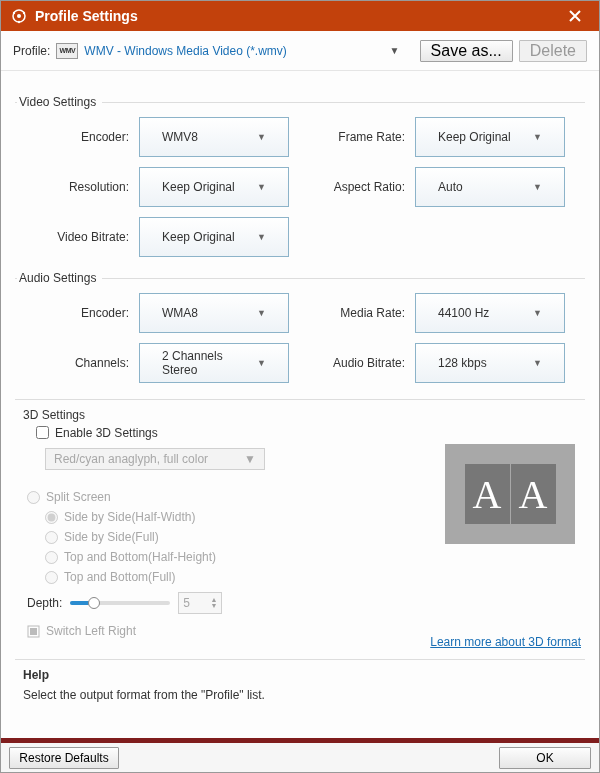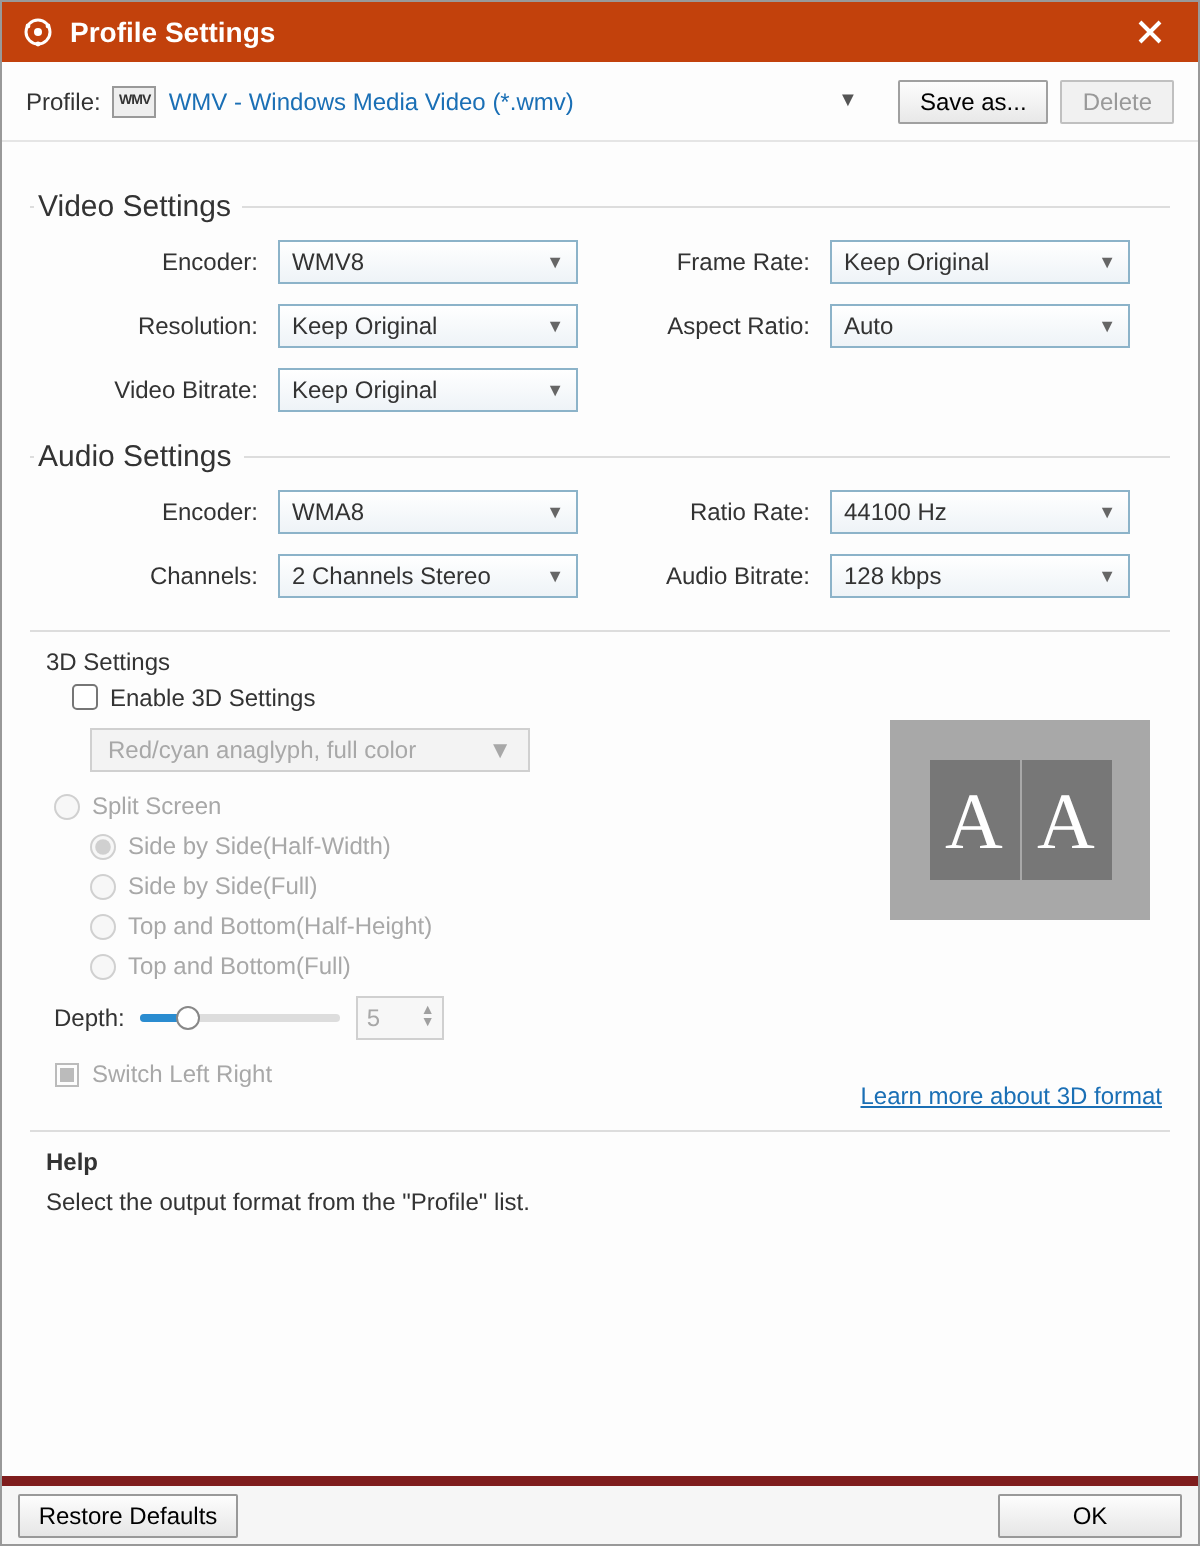--- a/index.html
+++ b/index.html
@@ -12,43 +12,43 @@
   .titlebar .title { font-weight: 600; font-size: 14px; flex: 1; }
   .titlebar .close { width: 28px; height: 28px; display:flex; align-items:center; justify-content:center; cursor:pointer; }
   .titlebar .close svg { stroke:#fff; stroke-width:2; }
 
   
   .profile-row { height: 40px; display:flex; align-items:center; padding: 0 12px; border-bottom: 1px solid #e5e5e5; gap: 6px;}
   .profile-row .plabel { color:#333; }
   .profile-row .picon { width:22px; height:16px; border:1px solid #999; background:#eee; font-size:7px; text-align:center; line-height:14px; font-weight:bold; letter-spacing:-0.5px;}
   .profile-row .pname { flex:1; color:#1a6fb5; }
   .profile-row .pdrop { width:14px; color:#555; font-size:10px; margin-right:10px;}
-  .profile-row button { height:22px; padding:0 10px; border:1px solid #a0a0a0; background:linear-gradient(#fdfdfd,#e8e8e8); font-size:12px; border-radius:1px;}
+  .profile-row button { height:22px; padding:0 10px; border:1px solid #a0a0a0; background:linear-gradient(#fdfdfd,#e8e8e8); font-size:16px; border-radius:1px;}
   .profile-row button:disabled { color:#999; border-color:#c0c0c0; background:#f1f1f1;}
 
   
   .body { flex:1; overflow:auto; padding: 10px 14px 0 14px; }
 
   fieldset { border: none; border-top: 1px solid #ddd; margin-top: 14px; padding-top: 8px; }
-  fieldset legend { padding: 0 6px 0 2px; color:#333; font-size:15px; margin-left:2px;}
+  fieldset legend { padding: 0 6px 0 2px; color:#333; font-size:12px; margin-left:2px;}
 
   .grid2 { display:grid; grid-template-columns: 110px 150px 110px 150px; gap: 10px 8px; align-items:center; margin-left:6px; }
   .grid2 .glabel { text-align:right; color:#333; padding-right:2px;}
-  .combo { width:150px; height:22px; border:1px solid #8cb3c9; background:linear-gradient(#fff,#eef3f7); display:flex; align-items:center; padding:0 6px; justify-content:space-between; font-size:12px; color:#333;}
+  .combo { width:150px; height:40px; border:1px solid #8cb3c9; background:linear-gradient(#fff,#eef3f7); display:flex; align-items:center; padding:0 22px; justify-content:space-between; font-size:12px; color:#333;}
   .combo .chev { font-size:9px; color:#666; }
 
   
   .sec3d { margin-top:16px; border-top:1px solid #ddd; padding-top:8px; }
   .sec3d-title { color:#333; margin-left:8px; margin-bottom:4px;}
   .chkrow { display:flex; align-items:flex-start; gap:6px; margin-left:10px; margin-bottom:8px;padding-left:11px;}
   .chkrow input[type=checkbox]{ width:13px; height:13px;}
   .radiorow { display:flex; align-items:center; gap:6px; margin-left:12px; margin-bottom:6px; color:#a8a8a8; }
   .radiorow input[type=radio]{ width:13px; height:13px; accent-color:#c0c0c0;}
   .subradio { margin-left:30px; }
-  .anaglyph-combo { width:220px; height:22px; border:1px solid #d0d0d0; background:#f3f3f3; display:flex; align-items:center; padding:0 8px; justify-content:space-between; font-size:12px; color:#a8a8a8; margin-left:30px; margin-bottom:10px;}
+  .anaglyph-combo { width:220px; height:22px; border:1px solid #d0d0d0; background:#f3f3f3; display:flex; align-items:center; padding:0 8px; justify-content:space-between; font-size:12px; color:#a8a8a8; margin-left:30px; margin-bottom:20px;}
 
   .depthrow { display:flex; align-items:center; gap:8px; margin-left:12px; margin-top:8px;}
   .slider-track { position:relative; width:100px; height:20px; display:flex; align-items:center;}
   .slider-bar { position:absolute; left:0; right:0; top:50%; height:4px; margin-top:-2px; background:#ddd; border-radius:2px;}
   .slider-fill { position:absolute; left:0; top:50%; height:4px; margin-top:-2px; background:#2a8cd0; border-radius:2px;}
   .slider-thumb { position:absolute; top:50%; width:12px; height:12px; margin-top:-6px; background:#fff; border:1px solid #888; border-radius:50%;}
   .depth-spin { width:44px; height:22px; border:1px solid #d0d0d0; display:flex; align-items:center; justify-content:space-between; padding:0 4px; color:#a8a8a8; background:#f7f7f7;}
   .depth-spin .arrows { display:flex; flex-direction:column; font-size:7px; line-height:6px; color:#a0a0a0;}
 
   .switchrow { display:flex; align-items:center; gap:6px; margin-left:12px; margin-top:10px; color:#a8a8a8;}
@@ -143,21 +143,21 @@
     </fieldset>
 
     <fieldset>
       <legend>Audio Settings</legend>
       <div class="grid2">
         <div class="glabel">Encoder:</div>
         <div class="combo">
             <span>WMA8</span>
             <span class="chev">▼</span>
           </div>
-        <div class="glabel">Ratio Rate:</div>
+        <div class="glabel">Media Rate:</div>
         <div class="combo">
             <span>44100 Hz</span>
             <span class="chev">▼</span>
           </div>
 
         <div class="glabel">Channels:</div>
         <div class="combo">
             <span>2 Channels Stereo</span>
             <span class="chev">▼</span>
           </div>

